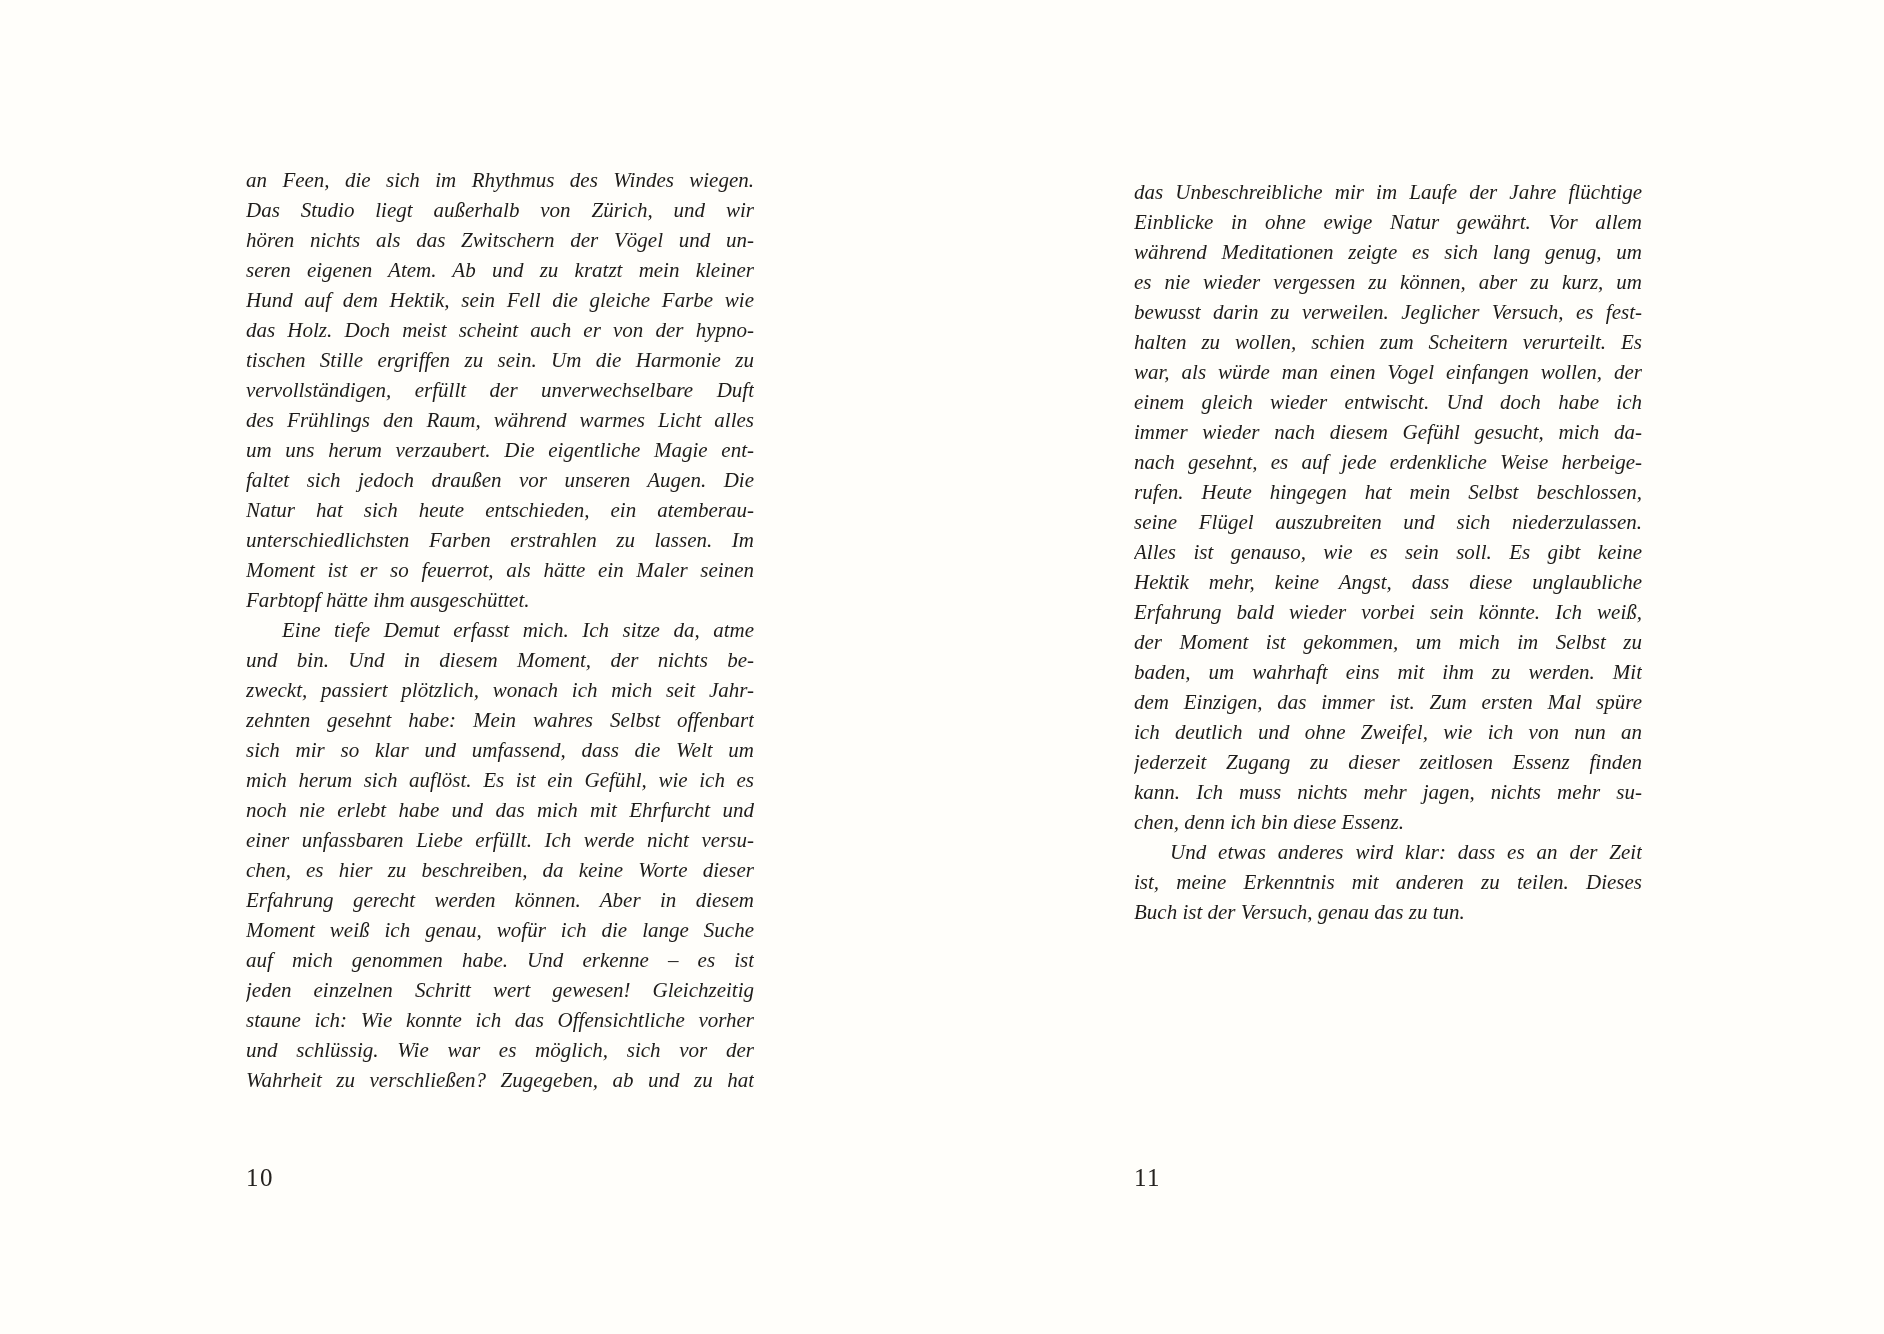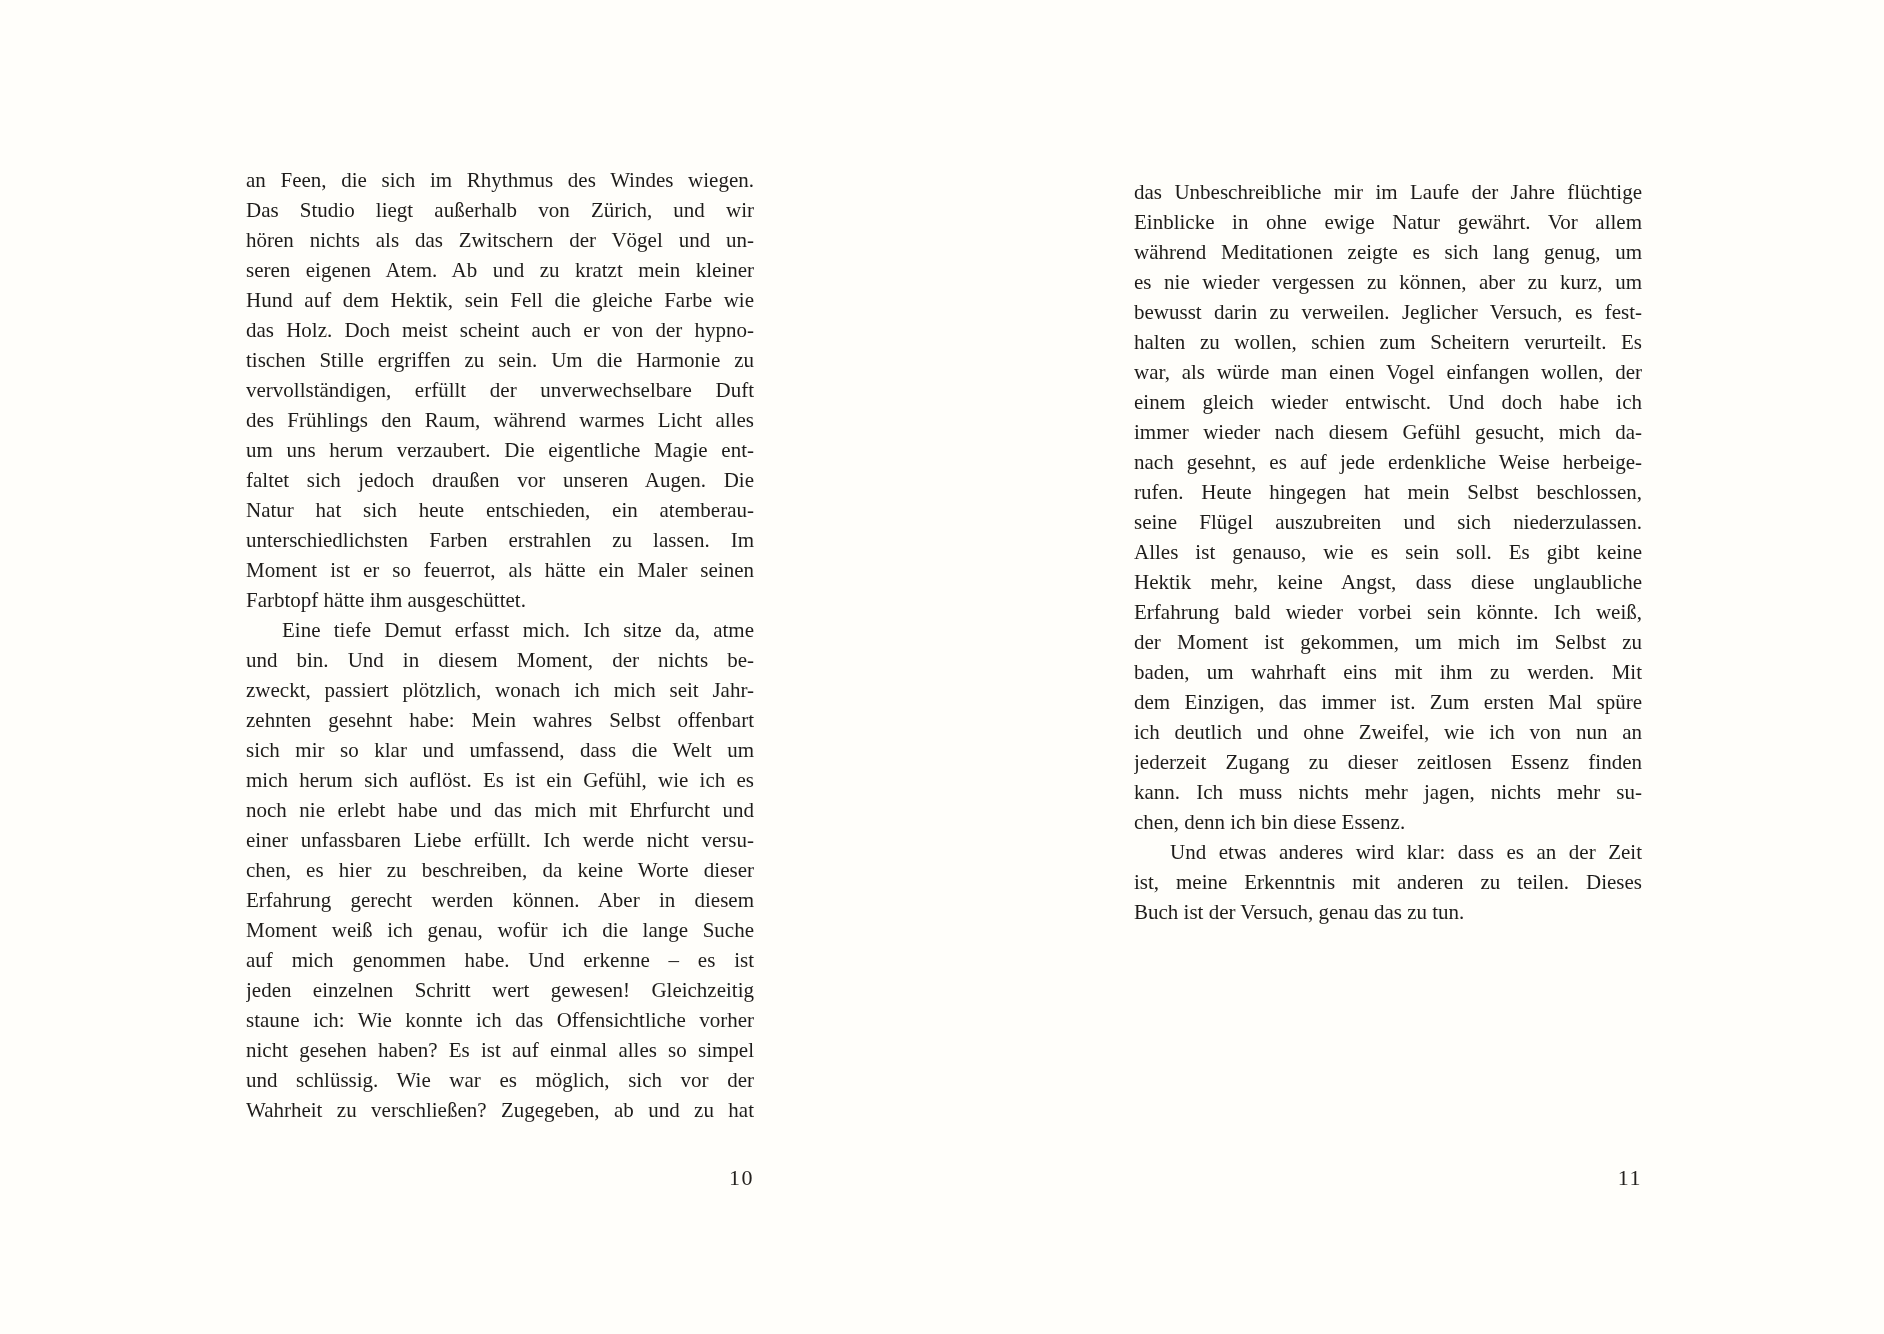--- a/index.html
+++ b/index.html
@@ -25,36 +25,37 @@
   .page-body.right { left: 1134px; margin-top: 12px; }
 
   .line {
     height: 30px;
     line-height: 30px;
     font-size: 21px;
     text-align: justify;
     text-align-last: justify;
     overflow: hidden;
     white-space: normal;
+    font-style: italic;
   }
   .line.last {
     text-align-last: left;
   }
   .line.indent {
     text-indent: 36px;
   }
 
   .folio {
     position: absolute;
     top: 1163px;
     width: 508px;
     height: 30px;
     line-height: 30px;
-    text-align: right;
-    font-size: 22px;
+    text-align: left;
+    font-size: 25px;
     letter-spacing: 1.5px;
     color: #24211e;
   }
   .folio.left  { left: 246px; }
   .folio.right { left: 1134px; }
 </style>
 </head>
 <body>
 
 <div class="spread">
@@ -82,21 +83,20 @@
       <div class="line">sich mir so klar und umfassend, dass die Welt um</div>
       <div class="line">mich herum sich auflöst. Es ist ein Gefühl, wie ich es</div>
       <div class="line">noch nie erlebt habe und das mich mit Ehrfurcht und</div>
       <div class="line">einer unfassbaren Liebe erfüllt. Ich werde nicht versu-</div>
       <div class="line">chen, es hier zu beschreiben, da keine Worte dieser</div>
       <div class="line">Erfahrung gerecht werden können. Aber in diesem</div>
       <div class="line">Moment weiß ich genau, wofür ich die lange Suche</div>
       <div class="line">auf mich genommen habe. Und erkenne – es ist</div>
       <div class="line">jeden einzelnen Schritt wert gewesen! Gleichzeitig</div>
       <div class="line">staune ich: Wie konnte ich das Offensichtliche vorher</div>
-      <div class="line">nicht gesehen haben? Es ist auf einmal alles so simpel</div>
       <div class="line">und schlüssig. Wie war es möglich, sich vor der</div>
       <div class="line">Wahrheit zu verschließen? Zugegeben, ab und zu hat</div>
     </div>
 
   <div class="page-body right" id="right-page-body">
       <div class="line">das Unbeschreibliche mir im Laufe der Jahre flüchtige</div>
       <div class="line">Einblicke in ohne ewige Natur gewährt. Vor allem</div>
       <div class="line">während Meditationen zeigte es sich lang genug, um</div>
       <div class="line">es nie wieder vergessen zu können, aber zu kurz, um</div>
       <div class="line">bewusst darin zu verweilen. Jeglicher Versuch, es fest-</div>

